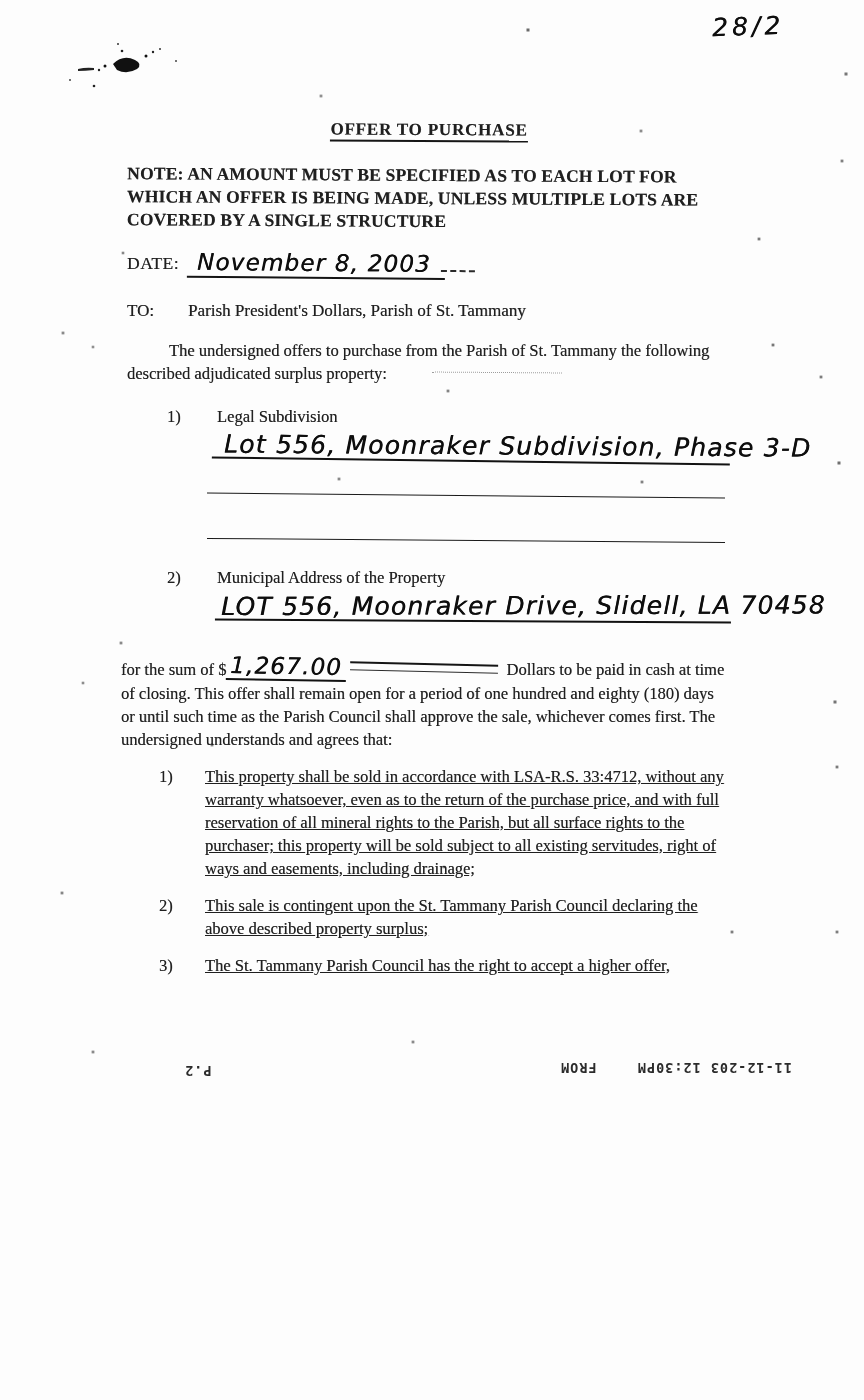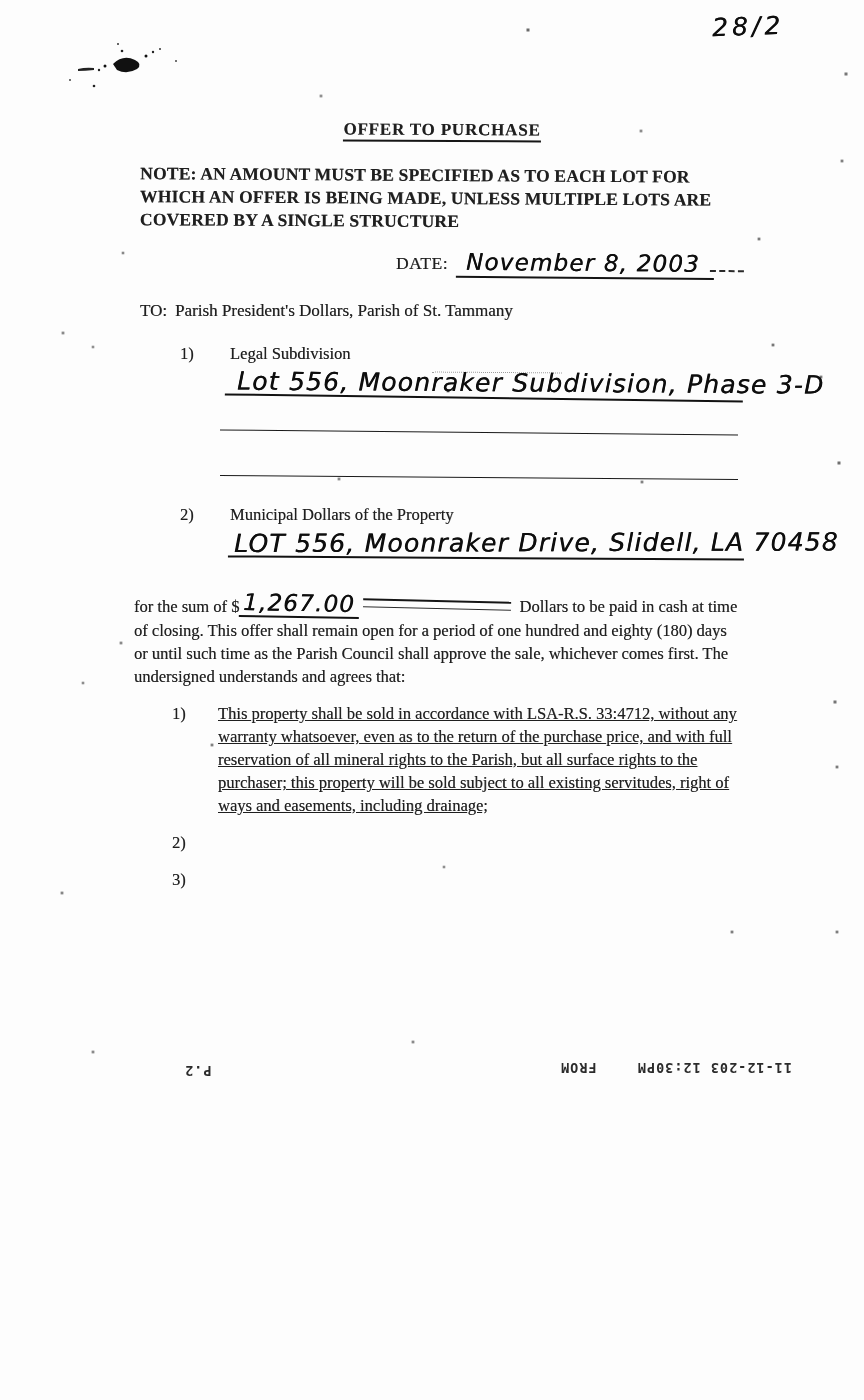--- a/index.html
+++ b/index.html
@@ -23,31 +23,31 @@
     border-top:1px dotted rgba(0,0,0,0.38);transform:rotate(0.4deg);}
   
   .hw{
     font-family:"DejaVu Sans", sans-serif;font-style:italic;color:#0e0e0e;
     letter-spacing:1.2px;text-shadow:0.4px 0 0 #0e0e0e;
   }
   .pageno{position:absolute;left:712px;top:12px;font-size:25px;transform:rotate(-2deg);letter-spacing:4px;}
   
   .smudge{position:absolute;left:58px;top:36px;}
   
-  .content{position:absolute;left:140px;top:120px;width:604px;font-size:16.5px;line-height:23px;
+  .content{position:absolute;left:127px;top:120px;width:604px;font-size:16.5px;line-height:23px;
     text-shadow:0.3px 0 0 rgba(20,20,20,0.55);}
   .title{text-align:center;font-size:17px;font-weight:bold;line-height:20px;letter-spacing:0.8px;transform:rotate(0.3deg);}
   .title span{border-bottom:2px solid #161616;padding-bottom:1px;}
   .note{margin-top:24px;font-weight:bold;font-size:17.5px;letter-spacing:0.2px;transform:rotate(0.35deg);}
-  .row-date{margin-top:14px;font-size:17.5px;letter-spacing:0.5px;height:36px;text-align:right;}
+  .row-date{margin-top:14px;font-size:17.5px;letter-spacing:0.5px;height:36px;}
   .date-hw{display:inline-block;margin-left:8px;transform:rotate(0.5deg) translateY(2px);}
   .date-hw .hw{font-size:23px;display:inline-block;padding:0 14px 2px 10px;border-bottom:2px solid #141414;}
   .date-dashes{display:inline-block;width:34px;border-bottom:2px dashed #2a2a2a;height:20px;margin-left:-4px;}
   .row-to{margin-top:16px;font-size:17px;}
-  .row-to .to-label{margin-right:8px;}
+  .row-to .to-label{margin-right:34px;}
   .intro{margin-top:17px;text-indent:42px;}
   .form-item{margin-top:20px;display:flex;}
   .form-item .num{margin-left:40px;width:50px;flex:none;}
   .hw-line{border-bottom:2px solid #121212;}
   .legal-hw{margin-top:6px;margin-left:85px;width:518px;transform:rotate(0.8deg);}
   .legal-hw .hw{font-size:25px;display:inline-block;padding:0 0 2px 12px;transform:rotate(-0.4deg);white-space:nowrap;}
   .blank-line{height:0;border-bottom:1.6px solid #1a1a1a;margin-left:80px;width:518px;}
   .bl1{margin-top:33px;transform:rotate(0.55deg);}
   .bl2{margin-top:44px;transform:rotate(0.45deg);}
   .muni-item{margin-top:25px;}
@@ -103,54 +103,57 @@
     <div class="note">NOTE: AN AMOUNT MUST BE SPECIFIED AS TO EACH LOT FOR WHICH AN OFFER IS BEING MADE, UNLESS MULTIPLE LOTS ARE COVERED BY A SINGLE STRUCTURE</div>
 
     <div class="row-date">
       <span>DATE:</span><span class="date-hw"><span class="hw">November 8, 2003</span><span class="date-dashes"></span></span>
     </div>
 
     <div class="row-to">
       <span class="to-label">TO:</span><span>Parish President's Dollars, Parish of St. Tammany</span>
     </div>
 
+    <div class="intro">The undersigned offers to purchase from the Parish of St. Tammany the following described adjudicated surplus property:</div>
 
     <div class="form-item">
       <span class="num">1)</span>
       <span>Legal Subdivision</span>
     </div>
 
     <div class="legal-hw hw-line">
       <span class="hw">Lot 556, Moonraker Subdivision, Phase 3-D</span>
     </div>
 
     <div class="blank-line bl1"></div>
     <div class="blank-line bl2"></div>
 
     <div class="form-item muni-item">
       <span class="num">2)</span>
-      <span>Municipal Dollars of the Property</span>
+      <span>Municipal Address of the Property</span>
     </div>
 
     <div class="addr-hw hw-line">
       <span class="hw">LOT 556, Moonraker Drive, Slidell, LA 70458</span>
     </div>
 
     <div class="sum-para"><span>for the sum of $</span><span class="amount-hw"><span class="hw">1,267.00</span></span><span class="amount-dash"></span> <span>Dollars to be paid in cash at time of closing.  This offer shall remain open for a period of one hundred and eighty (180) days or until such time as the Parish Council shall approve the sale, whichever comes first.  The undersigned understands and agrees  that:</span></div>
 
     <div class="terms">
       <div class="term">
         <span class="num">1)</span>
         <span class="txt">This property shall be sold in accordance with LSA-R.S. 33:4712, without any warranty whatsoever, even as to the return of the purchase price, and with full reservation of all mineral rights to the Parish, but all surface rights to the purchaser; this property will be sold subject to all existing servitudes, right of ways and easements, including drainage;</span>
       </div>
       <div class="term">
         <span class="num">2)</span>
+        <span class="txt">This sale is contingent upon the St. Tammany Parish Council declaring the above described property surplus;</span>
       </div>
       <div class="term">
         <span class="num">3)</span>
+        <span class="txt">The St. Tammany Parish Council has the right to accept a higher offer,</span>
       </div>
     </div>
 
   </div>
 
   <div class="fax fax-right">
     <span>11-12-203 12:30PM</span>
     <span>FROM</span>
   </div>
   <div class="fax fax-left">P.2</div>

